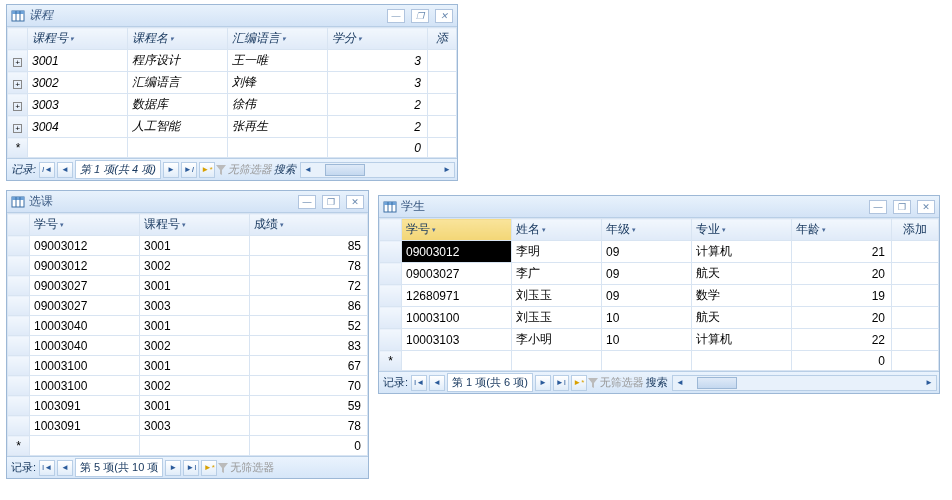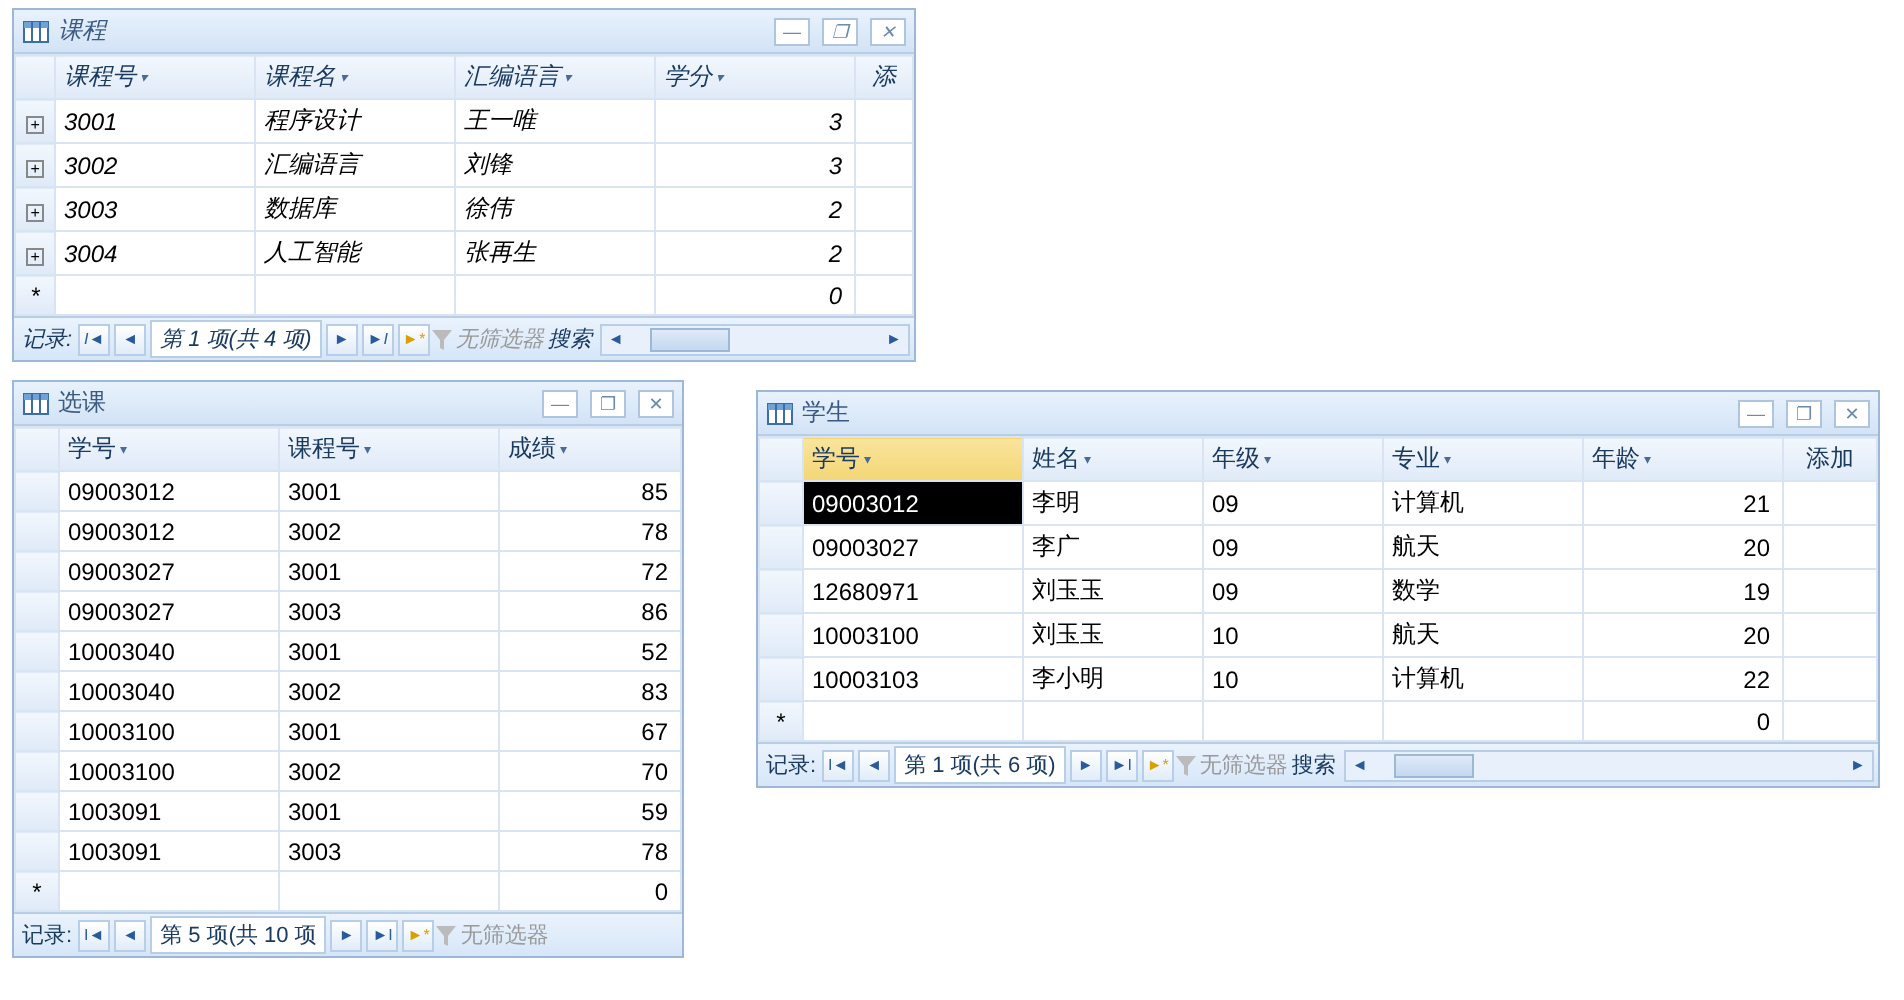--- a/index.html
+++ b/index.html
@@ -157,21 +157,21 @@
     </span>
     <span class="searchlbl">搜索</span>
     <div class="hscroll">
       <span class="arrow">◄</span>
         <div class="thumb"></div>
         <span class="arrow" style="margin-left:auto;">►</span>
     </div>
   </div>
 </div>
 
-<div class="window" style="left:6px; top:190px; width:336px;">
+<div class="window" style="left:6px; top:190px; width:363px;">
   <div class="titlebar">
     <svg class="icon" viewBox="0 0 14 14">
         <rect x="1" y="2" width="12" height="10" fill="#fff" stroke="#3b6ea5"></rect>
         <rect x="1" y="2" width="12" height="3" fill="#6fa3d8"></rect>
         <line x1="5" y1="2" x2="5" y2="12" stroke="#3b6ea5"></line>
         <line x1="9" y1="2" x2="9" y2="12" stroke="#3b6ea5"></line>
       </svg>
     <span class="title">选课</span>
     <div class="btns">
       <div class="btn">—</div>

